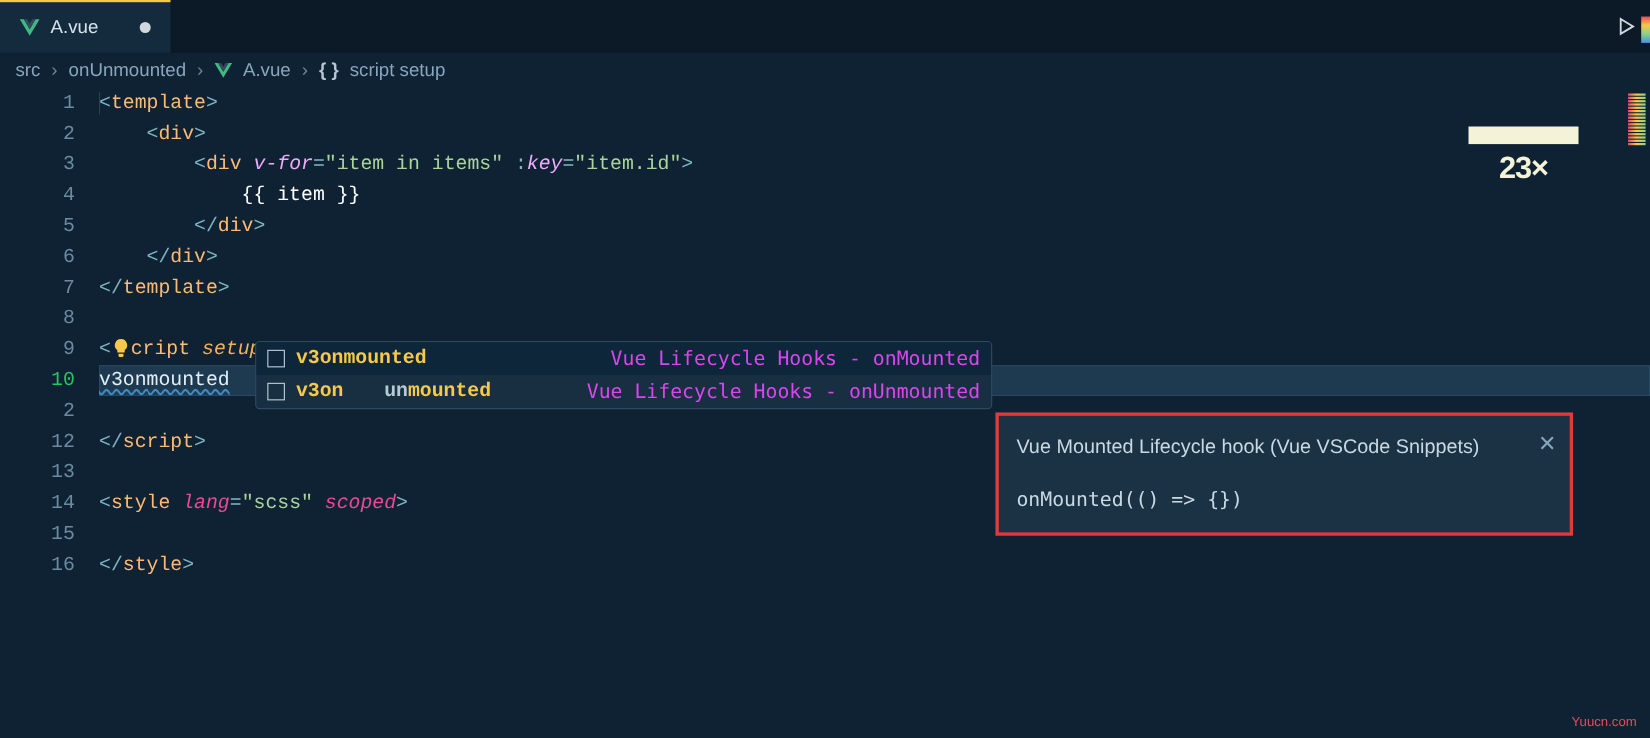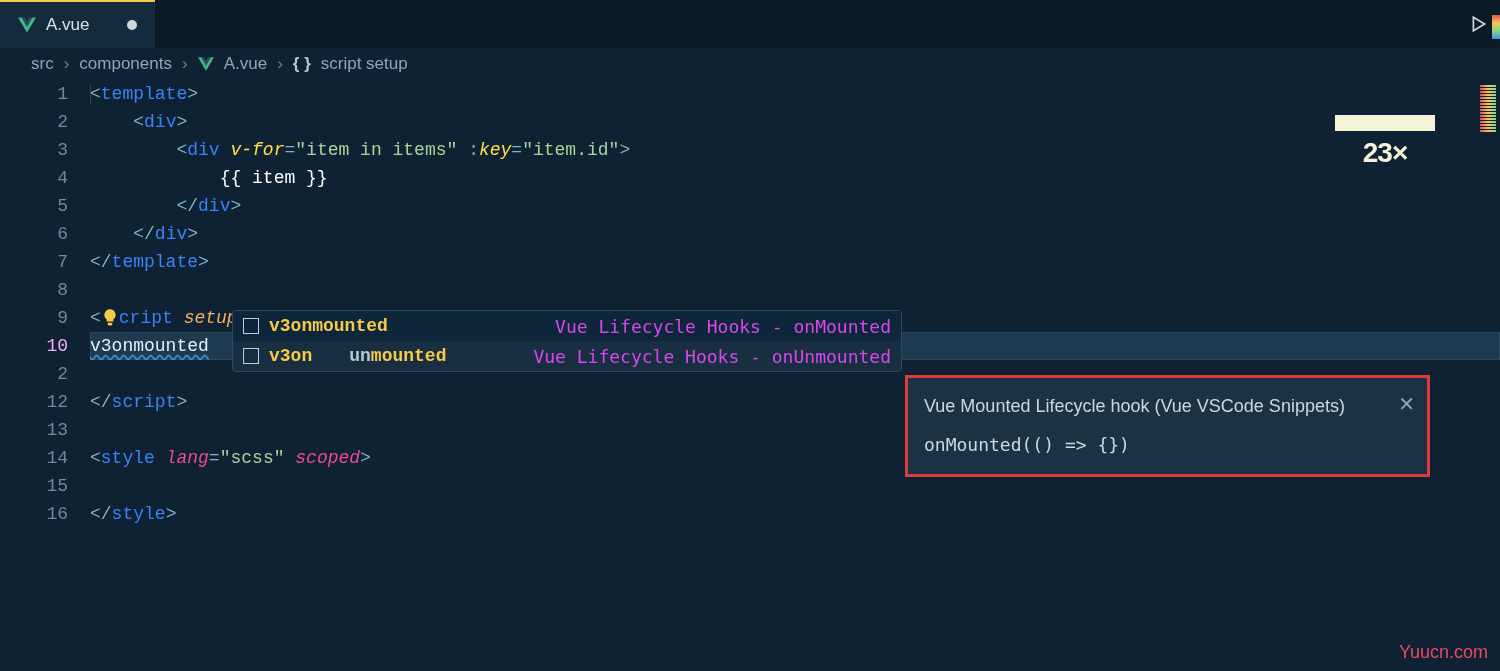--- a/index.html
+++ b/index.html
@@ -43,21 +43,21 @@
   align-items: center;
   padding-right: 12px;
   gap: 14px;
 }
 .run-icon { width: 18px; height: 18px; }
 .breadcrumb {
   height: 32px;
   display: flex;
   align-items: center;
   gap: 10px;
-  padding: 0 31px;
+  padding: 0 14px;
   font-family: -apple-system, 'Segoe UI', sans-serif;
   font-size: 17px;
   color: #8aa6bd;
 }
 .breadcrumb .sep { color: #6a8599; }
 .brace-icon { color: #b6c6d3; font-weight: bold; }
 .editor {
   display: flex;
   position: relative;
 }
@@ -66,34 +66,34 @@
   text-align: right;
   padding-right: 22px;
   color: #6c8aa0;
   user-select: none;
 }
 .gutter .ln, .code .row {
   height: 28px;
   line-height: 28px;
   white-space: pre;
 }
-.gutter .active { color: #f0abfc; }
+.gutter .active { color: #22c55e; }
 .code { flex: 1; position: relative; }
 .row.active {
   background: #1d3a50;
   box-shadow: inset 0 0 0 1px #2a4a61;
 }
 .indent-guide {
   position: absolute;
   top: 0; bottom: 0;
   border-left: 1px solid #2a4254;
 }
 .c-punc { color: #7fb5c3; }
-.c-tag { color: #3b82f6; }
-.c-attr { color: #fde047; font-style: italic; }
+.c-tag { color: #fdba74; }
+.c-attr { color: #f0abfc; font-style: italic; }
 .c-attr2 { color: #ec4899; font-style: italic; }
 .c-str { color: #a9d49a; }
 .c-md { color: #ffffff; }
 .c-kw { color: #f0b05e; font-style: italic; }
 .c-plain { color: #e3eef7; }
 .lightbulb {
   display: inline-block;
   width: 18px; height: 18px;
   vertical-align: -3px;
 }
@@ -141,28 +141,28 @@
 }
 .doc-popup .close {
   position: absolute;
   right: 12px; top: 10px;
   color: #8aa6bd;
   cursor: pointer;
   font-size: 20px;
 }
 .doc-popup .code-line {
   font-family: Consolas, monospace;
-  margin-top: 10px;
+  margin-top: 20px;
 }
 .watermark {
   position: absolute;
   right: 12px; bottom: 8px;
   color: #e84a5f;
   font-family: -apple-system, sans-serif;
-  font-size: 18px;
+  font-size: 12px;
 }
 .badge {
   position: absolute;
   right: 65px; top: 115px;
   width: 100px;
   text-align: center;
 }
 .badge .bar {
   height: 16px;
   background: #f5f3d7;
@@ -208,21 +208,21 @@
     <svg class="run-icon" viewBox="0 0 16 16">
         <path fill="none" stroke="#cfd8dc" stroke-width="1.5" d="M3 2 L13 8 L3 14 Z"></path>
       </svg>
     <span class="side-edge"></span>
   </div>
 </div>
 
 <div class="breadcrumb">
   <span>src</span>
   <span class="sep">›</span>
-  <span>components</span>
+  <span>onUnmounted</span>
   <span class="sep">›</span>
   <svg class="vue-icon" viewBox="0 0 24 20" style="width:16px;height:14px">
       <path fill="#41b883" d="M0 0 L12 20 L24 0 L19 0 L12 12 L5 0 Z"></path>
       <path fill="#35495e" d="M5 0 L12 12 L19 0 L15 0 L12 5 L9 0 Z"></path>
     </svg>
   <span>A.vue</span>
   <span class="sep">›</span>
   <span class="brace-icon">{ }</span>
   <span>script setup</span>
 </div>

